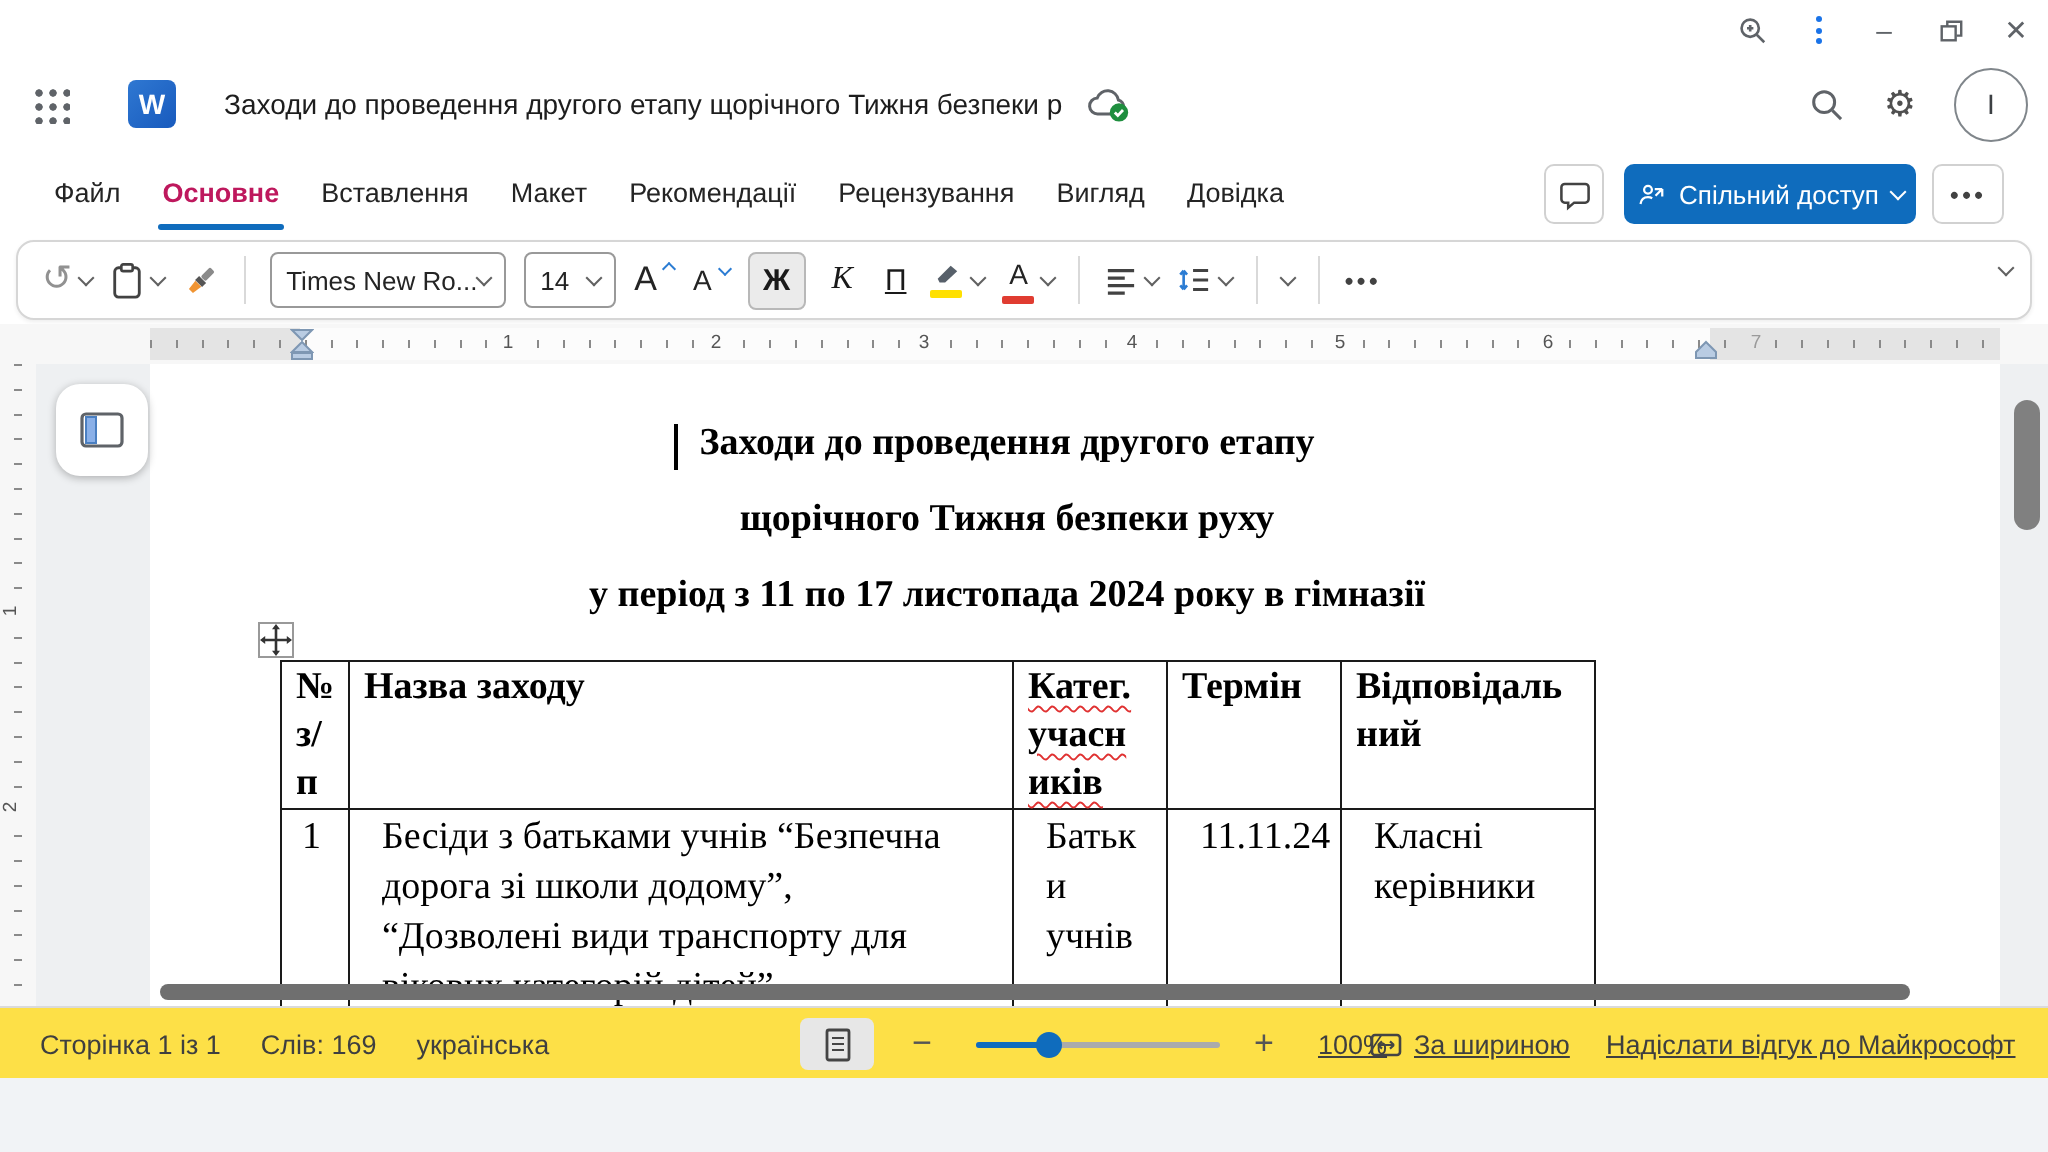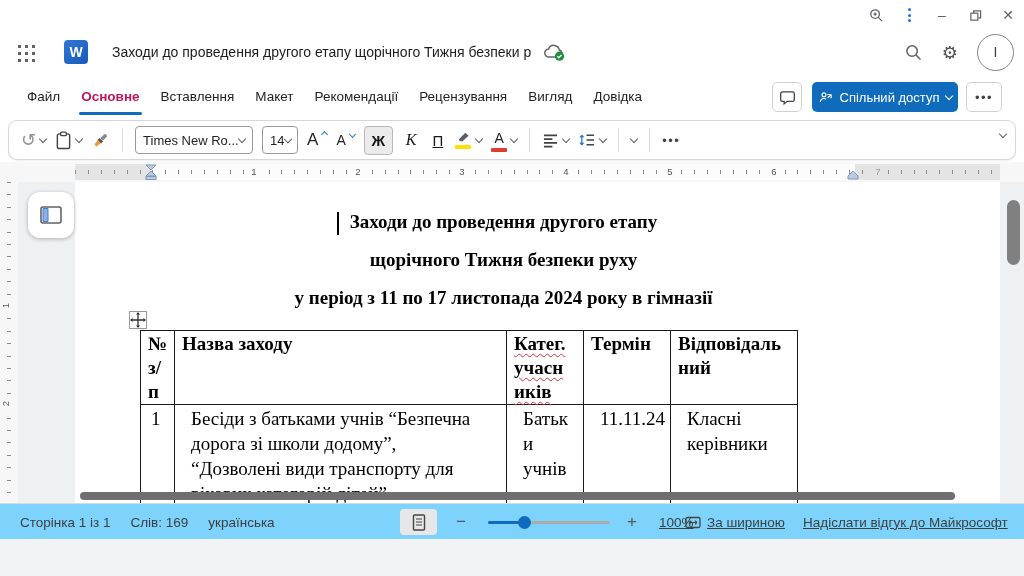--- a/index.html
+++ b/index.html
@@ -48,21 +48,21 @@
   
   .toolbarrow { left:0; top:118px; width:1024px; height:44px; background:#fff; }
   .toolbar { position:absolute; left:8px; right:8px; top:2px; height:40px; background:#fff;
     border:1px solid #d6d6d6; border-radius:9px; box-shadow:0 1px 2px rgba(0,0,0,.07);
     display:flex; align-items:center; padding:0 12px; gap:9px; }
   .tbtn { display:flex; align-items:center; gap:4px; }
   .vdiv { width:1px; height:24px; background:#d9d9d9; margin:0 3px; }
   .selbox { height:28px; border:1px solid #999; border-radius:4px; display:flex; align-items:center;
     justify-content:space-between; padding:0 7px; font-size:13px; color:#242424; background:#fff; }
   .fontbox { width:118px; }
-  .sizebox { width:36px; }
+  .sizebox { width:46px; }
   .stylebox { width:126px; height:30px; border:1.5px solid #6e6e6e; border-radius:6px; font-size:13.5px; justify-content:flex-start; }
   .glyphA { font-size:15px; color:#242424; position:relative; font-weight:normal; }
   .caretmark { width:5px; height:5px; border-right:1.6px solid #2b7cd3; border-bottom:1.6px solid #2b7cd3;
     display:inline-block; position:relative; top:-6px; }
   .up { transform:rotate(-135deg); } .down { transform:rotate(45deg); }
   .boldbtn { width:29px; height:29px; background:#ebebeb; border:1px solid #b8b8b8; border-radius:4px;
     display:flex; align-items:center; justify-content:center; font-weight:bold; font-size:15px; color:#1a1a1a; }
   .italbtn { font-family:"Liberation Serif",serif; font-style:italic; font-size:16px; color:#1a1a1a; padding:0 4px; }
   .undbtn { font-size:15px; color:#1a1a1a; text-decoration:underline; padding:0 3px; }
   .colorbar { display:block; width:16px; height:4px; border-radius:1px; margin-top:1px; }
@@ -96,21 +96,21 @@
   .doctable th, .doctable td { border:1.5px solid #1a1a1a; vertical-align:top; text-align:left;
     padding:1px 4px 0 7px; white-space:pre-line; }
   .doctable th { font-weight:bold; line-height:24px; }
   .doctable td { line-height:25px;padding-left:16px; }
   .th-name { text-align:center; }
   .squiggle { text-decoration:underline wavy #e03131 1px; text-underline-offset:3px; }
   .vthumb { position:absolute; left:1007px; top:18px; width:13px; height:65px; background:#808080; border-radius:7px; }
   .hthumb { position:absolute; left:80px; top:310px; width:875px; height:8px; background:#6f6f6f; border-radius:4px; }
 
   
-  .statusbar { left:0; top:503px; width:1024px; height:36px; background:#7dd3fc; border-top:1px solid #dadada; font-size:13.5px; color:#3f3f3f; }
+  .statusbar { left:0; top:503px; width:1024px; height:36px; background:#fde047; border-top:1px solid #dadada; font-size:13.5px; color:#3f3f3f; }
   .sb-left { position:absolute; left:20px; top:0; height:36px; display:flex; align-items:center; gap:20px; white-space:nowrap; }
   .viewbtn { position:absolute; left:400px; top:5px; width:37px; height:26px; background:#e7e7e7; border-radius:4px;
     display:flex; align-items:center; justify-content:center; }
   .sb-glyph { position:absolute; top:0; height:36px; display:flex; align-items:center; font-size:17px; color:#555; }
   .slider { position:absolute; left:488px; top:0; width:122px; height:36px; }
   .slider .track { position:absolute; left:0; top:17px; width:122px; height:2.5px; background:#ababab; border-radius:2px; }
   .slider .fill { position:absolute; left:0; top:17px; width:36px; height:2.5px; background:#0f6cbd; border-radius:2px; }
   .slider .thumb { position:absolute; left:30px; top:12px; width:13px; height:13px; border-radius:50%; background:#0f6cbd; }
   .sb-item { position:absolute; top:0; height:36px; display:flex; align-items:center; white-space:nowrap; gap:6px;text-decoration:underline; }
 

